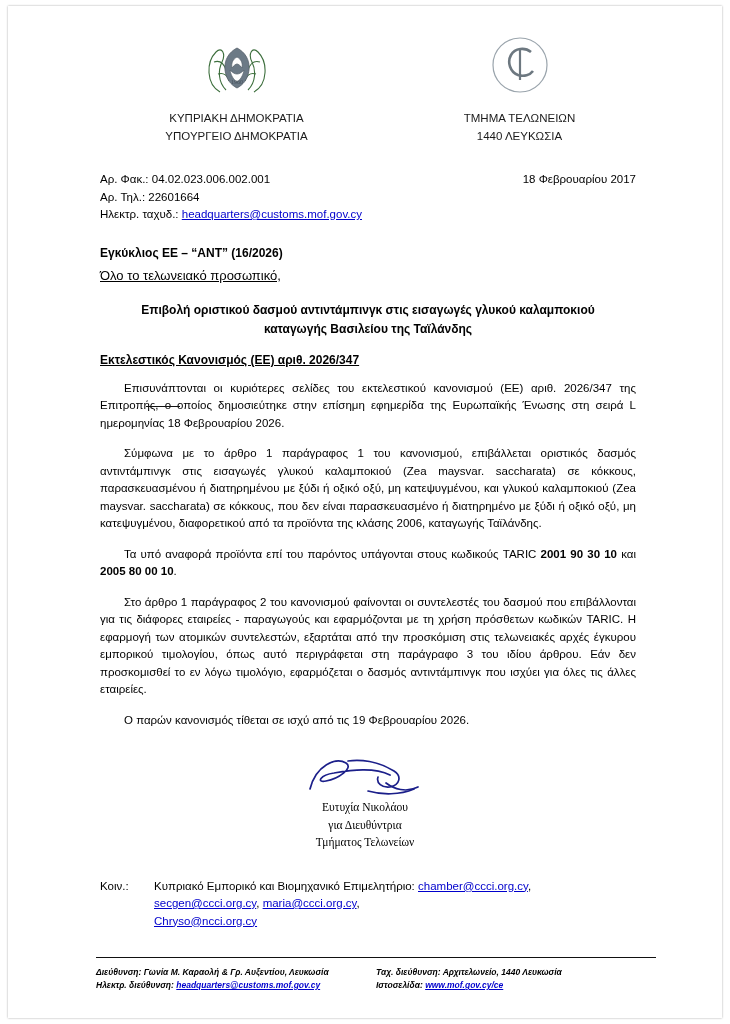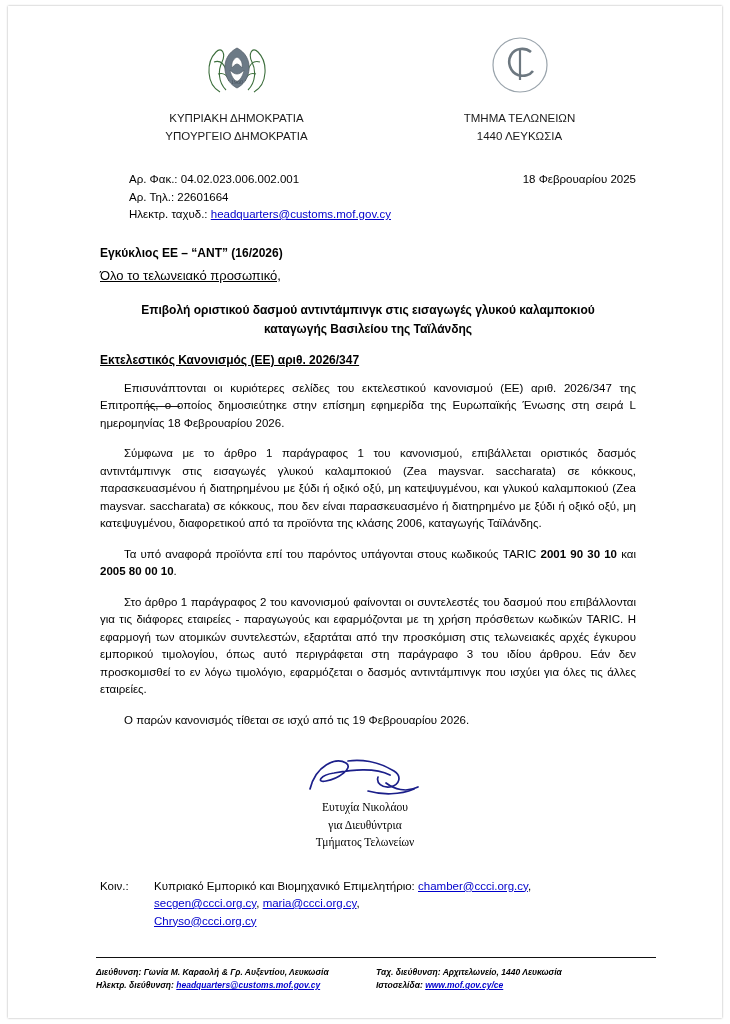--- a/index.html
+++ b/index.html
@@ -57,21 +57,21 @@
   }
   .hdr-col.left .hdr-text { text-align: center; }
 
   
   .refblock {
     margin: 26px 86px 0 92px;
     font-size: 11.5px;
     line-height: 17.5px;
     position: relative;
   }
-  .ref-left { display: inline-block; margin-left: 29px; }
+  .ref-left { display: inline-block; }
   .ref-right {
     position: absolute;
     right: 0;
     top: 0;
     font-size: 11.5px;
   }
   .maillink {
     color: #0000cc;
     text-decoration: underline;
   }
@@ -212,21 +212,21 @@
 
     <div class="refblock">
       <div class="ref-left">
         <div>Αρ. Φακ.: 04.02.023.006.002.001</div>
         <div>Αρ. Τηλ.: 22601664</div>
         <div>
           <span>Ηλεκτρ. ταχυδ.:</span>
           <span class="maillink">headquarters@customs.mof.gov.cy</span>
         </div>
       </div>
-      <div class="ref-right">18 Φεβρουαρίου 2025</div>
+      <div class="ref-right">18 Φεβρουαρίου 2017</div>
     </div>
 
     <div class="body">
       <div class="circ-title">Εγκύκλιος ΕΕ – “ΑΝΤ” (16/2026)</div>
       <div class="addressee">Όλο το τελωνειακό προσωπικό,</div>
 
       <div class="subject">
         <div>Επιβολή οριστικού δασμού αντιντάμπινγκ στις εισαγωγές γλυκού καλαμποκιού</div>
         <div>καταγωγής Βασιλείου της Ταϊλάνδης</div>
       </div>
@@ -268,21 +268,21 @@
     <div class="cc">
       <div class="cc-label">Κοιν.:</div>
       <div class="cc-body">
         <div>
           <span>Κυπριακό Εμπορικό και Βιομηχανικό Επιμελητήριο: </span><span class="maillink">chamber@ccci.org.cy</span><span>,</span>
         </div>
         <div>
           <span class="maillink">secgen@ccci.org.cy</span><span>, </span><span class="maillink">maria@ccci.org.cy</span><span>,</span>
         </div>
         <div>
-          <span class="maillink">Chryso@ccci.org.cy</span>
+          <span class="maillink">Chryso@ncci.org.cy</span>
         </div>
       </div>
     </div>
 
     <div class="footer">
       <div class="footer-col">
         <div>
           <span>Διεύθυνση:</span><span> Γωνία Μ. Καραολή &amp; Γρ. Αυξεντίου, Λευκωσία</span>
         </div>
         <div>

